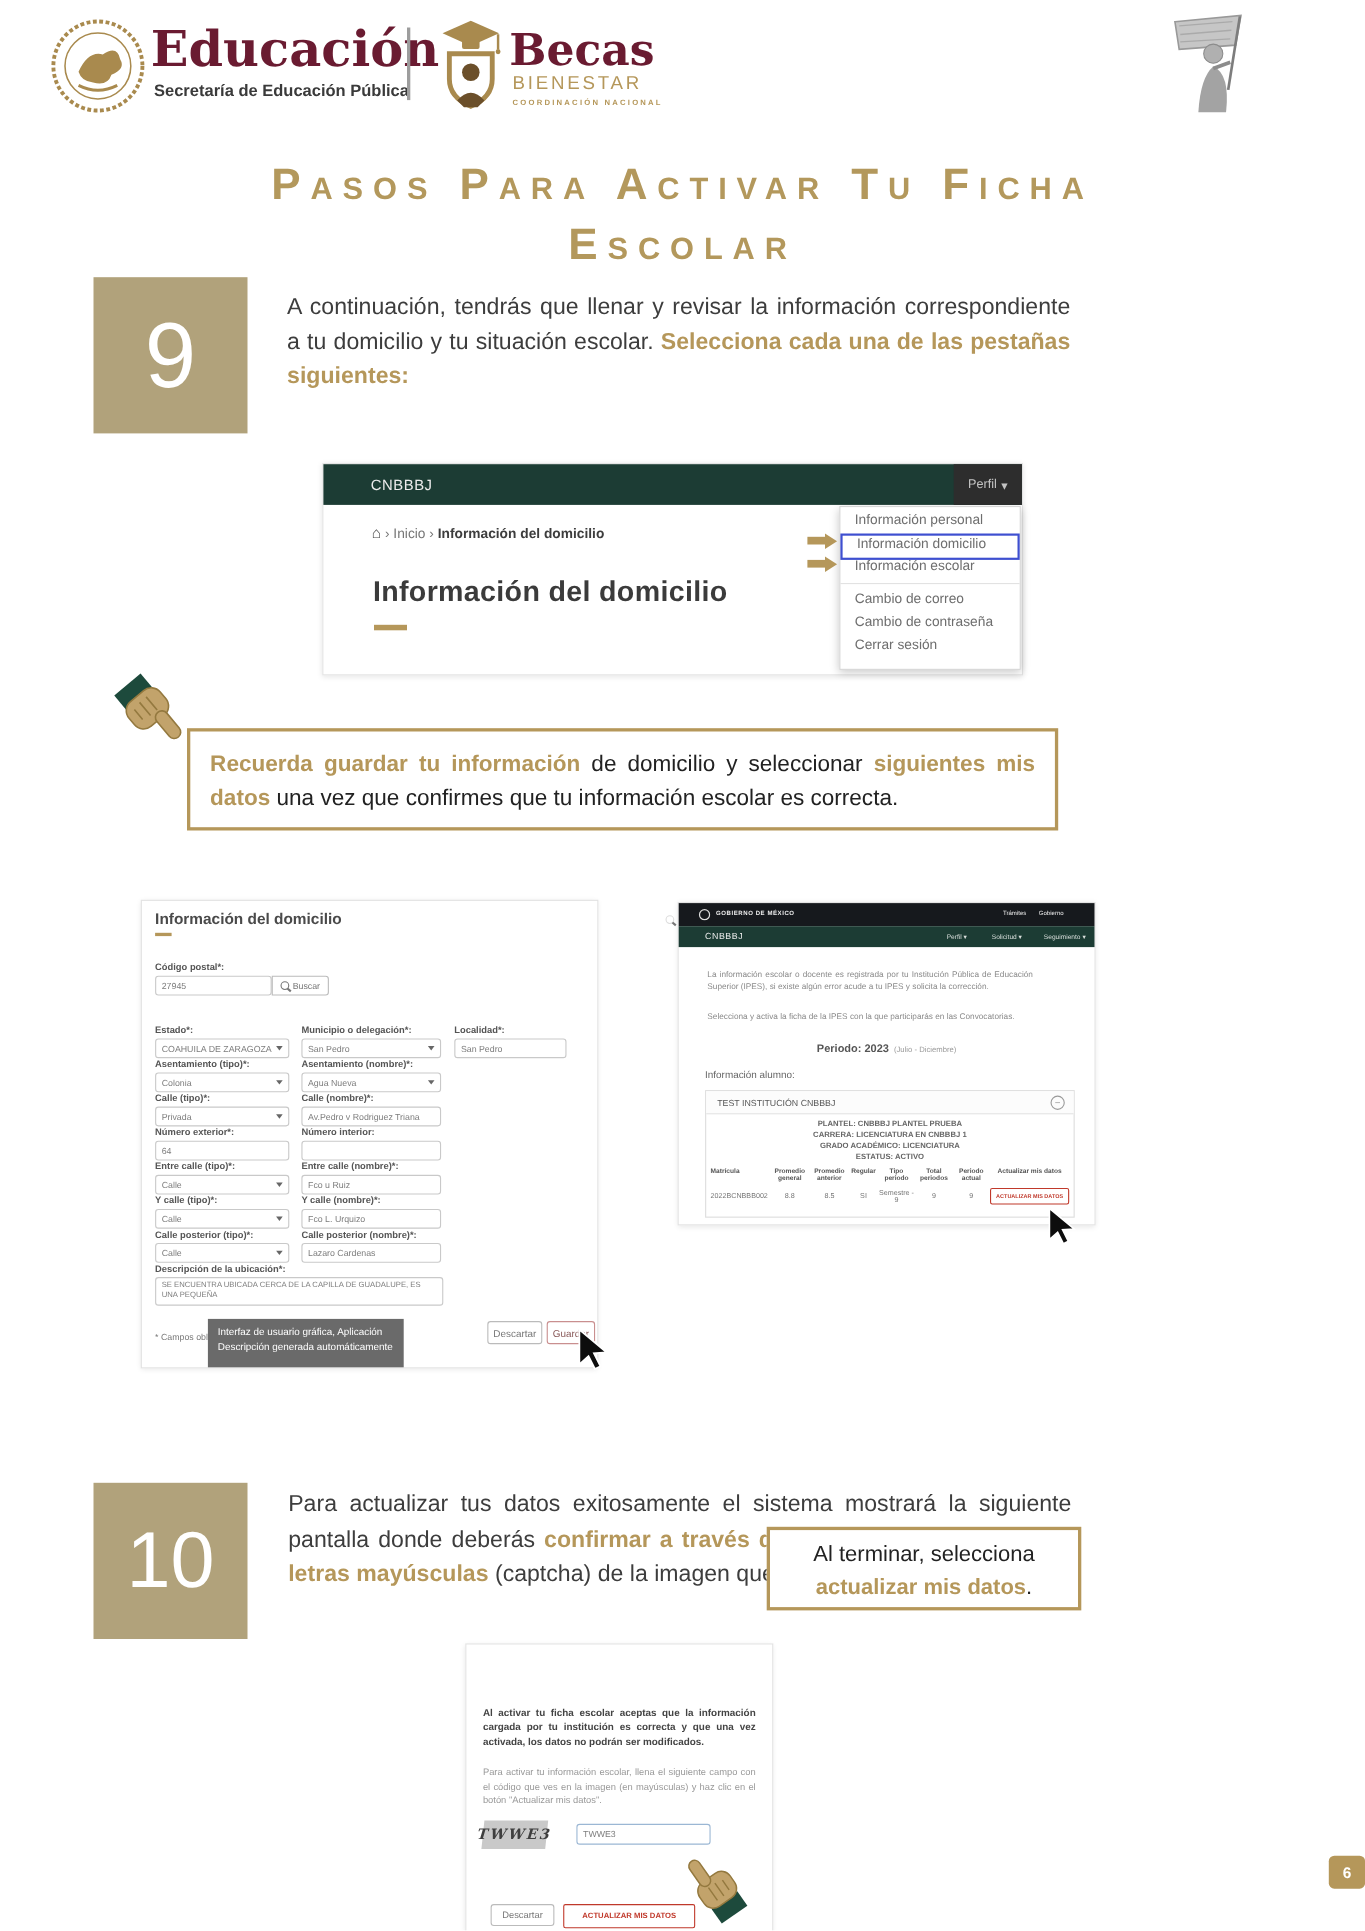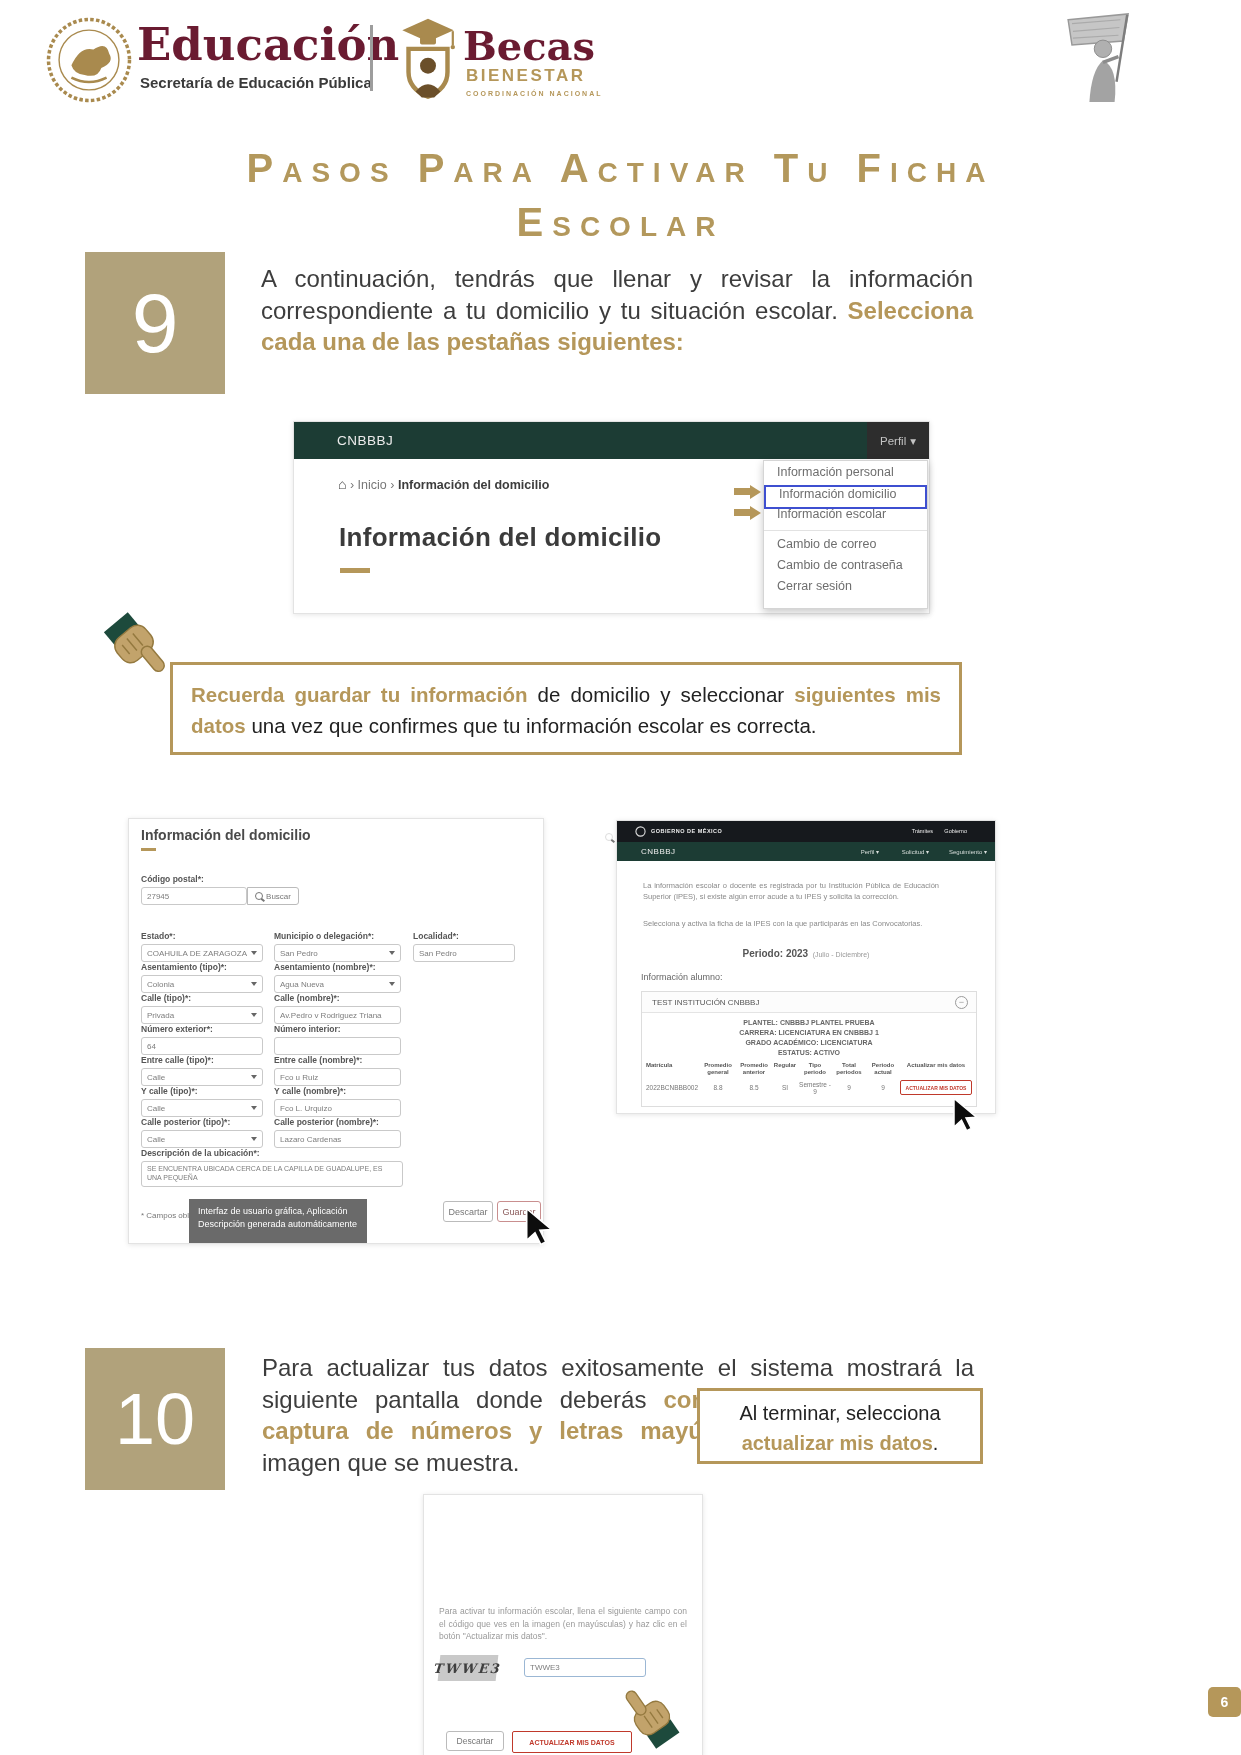--- a/index.html
+++ b/index.html
@@ -4,29 +4,29 @@
 <style>
   html,body{margin:0;padding:0;background:#fff}
   .page{position:relative;width:1241px;height:1755px;background:#fff;overflow:hidden;
         font-family:"Liberation Sans",sans-serif;color:#3d3d3d}
   .a{position:absolute}
   
   .edu-title{font-family:"DejaVu Serif",serif;font-weight:bold;font-size:45px;color:#6a1b31}
   .edu-sub{font-size:15px;font-weight:bold;color:#3a3a3a}
   .hdr-div{width:3px;height:66px;background:#9d9d9d}
   .becas-title{font-family:"DejaVu Serif",serif;font-weight:bold;font-size:40px;color:#6a1b31}
-  .becas-sub{font-size:17px;font-weight:bold;letter-spacing:2.5px;color:#b5975a}
+  .becas-sub{font-size:17px;font-weight:normal;letter-spacing:2.5px;color:#b5975a}
   .becas-tag{font-size:7px;font-weight:bold;letter-spacing:2px;color:#b5975a}
   
   .doc-title{width:100%;text-align:center;font-weight:bold;color:#b3985c;
              font-variant:small-caps;font-size:40px;letter-spacing:9px}
   
   .stepbox{width:140px;height:142px;background:#b1a27b;color:#fff;display:flex;
            align-items:center;justify-content:center;font-size:84px;font-weight:400}
-  .steppar{width:712px;font-size:24px;line-height:31.5px;text-align:justify;color:#3d3d3d}
+  .steppar{width:712px;font-size:21px;line-height:31.5px;text-align:justify;color:#3d3d3d}
   .hl{color:#b5975a;font-weight:bold}
   
   .notebox{border:3px solid #b5975a;background:#fff;font-size:20.5px;line-height:31px;color:#222;
            padding:14px 18px;box-sizing:border-box;text-align:justify}
   .tipbox{border:3px solid #b5975a;background:#fff;font-size:20px;line-height:30px;color:#222;
           text-align:center;box-sizing:border-box;padding-top:7px}
   
   .shot{background:#fff;border:1px solid #e3e3e3;box-shadow:0 1px 5px rgba(0,0,0,.10)}
   .s1bar{background:#1c3c34;height:37px}
   .s1brand{color:#ececec;font-size:13.5px;letter-spacing:.5px}
@@ -390,20 +390,21 @@
   <div class="a steppar" style="left:262px;top:1352px">
     <span>Para actualizar tus datos exitosamente el sistema mostrará la siguiente pantalla donde deberás </span><span class="hl">confirmar a través de la captura de números y letras mayúsculas</span><span> (captcha) de la imagen que se muestra.</span>
   </div>
 
   <div class="a tipbox" style="left:697px;top:1388px;width:286px;height:76px">
     <div>Al terminar, selecciona</div>
     <div><span class="hl">actualizar mis datos</span><span>.</span></div>
   </div>
 
   <div class="a shot" style="left:423px;top:1494px;width:278px;height:261px">
+    <div class="a" style="left:15px;top:56px;width:248px;font-size:9px;line-height:13px;font-weight:bold;color:#444;text-align:justify">Al activar tu ficha escolar aceptas que la información cargada por tu institución es correcta y que una vez activada, los datos no podrán ser modificados.</div>
     <div class="a" style="left:15px;top:110px;width:248px;font-size:8.5px;line-height:12.5px;color:#999;text-align:justify">Para activar tu información escolar, llena el siguiente campo con el código que ves en la imagen (en mayúsculas) y haz clic en el botón "Actualizar mis datos".</div>
     <div class="a captchabox" style="left:15px;top:160px;width:58px;height:26px">
         <span>TWWE3</span>
       </div>
     <div class="a finp" style="left:100px;top:163px;width:122px;height:19px;border-color:#9bb7d4">
         <span>TWWE3</span>
       </div>
     <div class="a smallbtn" style="left:22px;top:236px;width:58px;height:20px;font-size:8.5px">
         <span>Descartar</span>
       </div>

